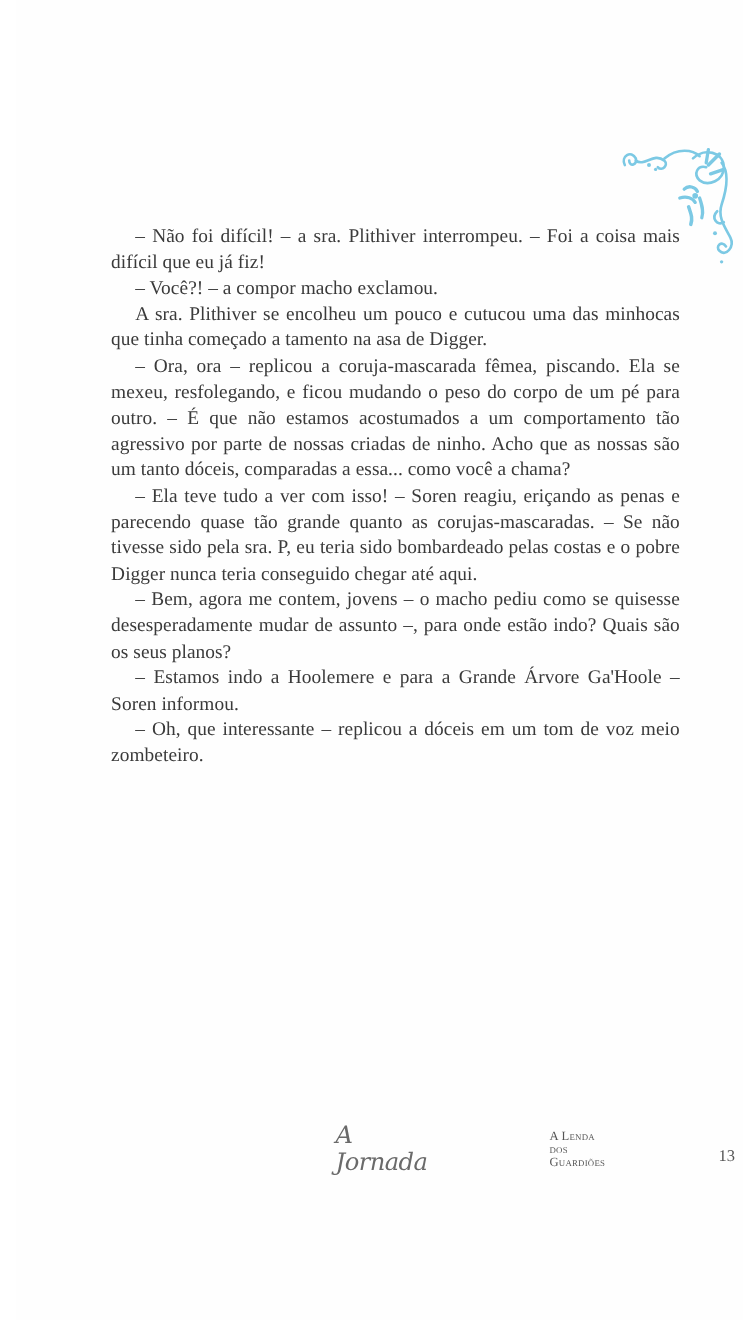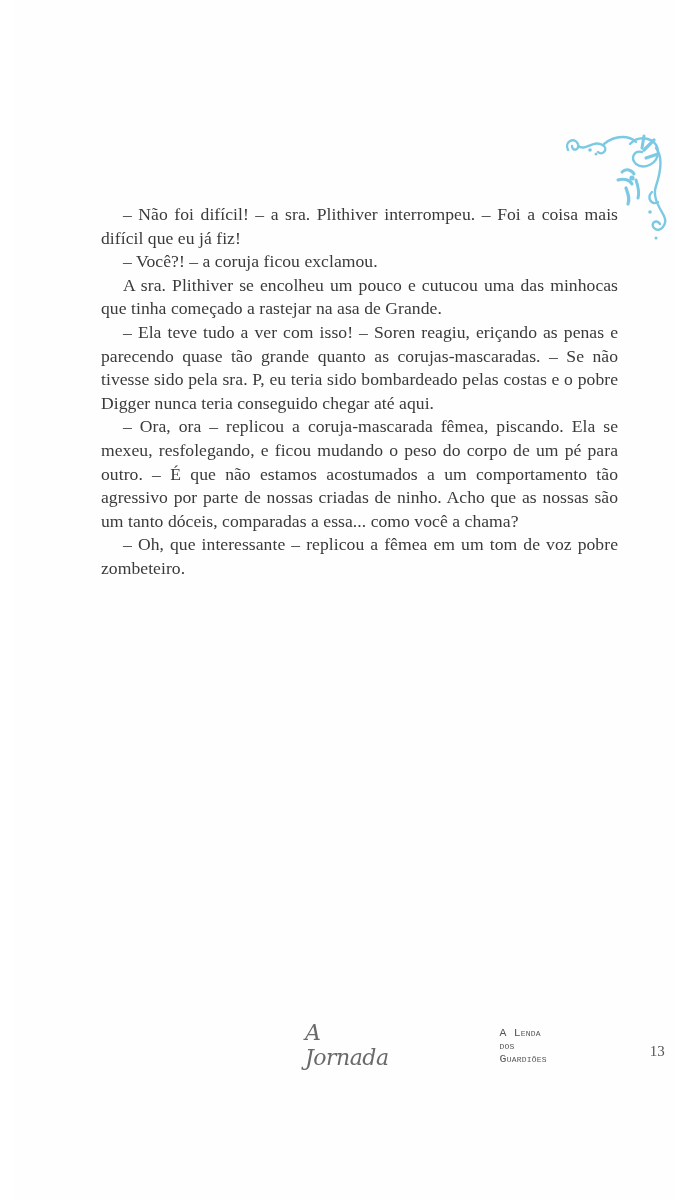--- a/index.html
+++ b/index.html
@@ -55,21 +55,21 @@
   }
   .footer .book-title {
     font-family: "DejaVu Serif", serif;
     font-style: italic;
     font-size: 22px;
     color: #6a6a6a;
     letter-spacing: -0.5px;
     margin-right: 16px;
   }
   .footer .series-title {
-    font-family: Liberation Mono, monospace;
+    font-family: Liberation Serif, serif;
     font-variant: small-caps;
     font-size: 11.5px;
     color: #555;
     margin: 0 5px;
     letter-spacing: 0.2px;
   }
   .footer .page-number {
     font-family: "Liberation Serif", serif;
     font-size: 15px;
     color: #555;
@@ -108,25 +108,27 @@
 
     <path d="M62 44 C66 40, 72 42, 74 46" stroke-width="3"></path>
     <path d="M58 52 C64 50, 70 52, 72 56" stroke-width="3"></path>
     <path d="M66 60 C68 66, 70 70, 68 76" stroke-width="3.2"></path>
     <path d="M76 52 C78 58, 80 64, 78 70" stroke-width="3"></path>
     <circle cx="72" cy="50" r="2.6" fill="#7cc9e4" stroke="none"></circle>
   </svg>
 
   <div class="text-block">
     <p class="para">– Não foi difícil! – a sra. Plithiver interrompeu. – Foi a coisa mais difícil que eu já fiz!</p>
-    <p class="para">– Você?! – a coruja ficou exclamou.</p>
-    <p class="para">A sra. Plithiver se encolheu um pouco e cutucou uma das mi­nhocas que tinha começado a rastejar na asa de Grande.</p>
+    <p class="para">– Você?! – a compor macho exclamou.</p>
+    <p class="para">A sra. Plithiver se encolheu um pouco e cutucou uma das mi­nhocas que tinha começado a tamento na asa de Digger.</p>
+    <p class="para">– Ora, ora – replicou a coruja-mascarada fêmea, piscando. Ela se mexeu, resfolegando, e ficou mudando o peso do corpo de um pé para outro. – É que não estamos acostumados a um compor­tamento tão agressivo por parte de nossas criadas de ninho. Acho que as nossas são um tanto dóceis, comparadas a essa... como você a chama?</p>
     <p class="para">– Ela teve tudo a ver com isso! – Soren reagiu, eriçando as pe­nas e parecendo quase tão grande quanto as corujas-mascaradas. – Se não tivesse sido pela sra. P, eu teria sido bombardeado pelas costas e o pobre Digger nunca teria conseguido chegar até aqui.</p>
-    <p class="para">– Ora, ora – replicou a coruja-mascarada fêmea, piscando. Ela se mexeu, resfolegando, e ficou mudando o peso do corpo de um pé para outro. – É que não estamos acostumados a um compor­tamento tão agressivo por parte de nossas criadas de ninho. Acho que as nossas são um tanto dóceis, comparadas a essa... como você a chama?</p>
-    <p class="para">– Oh, que interessante – replicou a fêmea em um tom de voz pobre zombeteiro.</p>
+    <p class="para">– Bem, agora me contem, jovens – o macho pediu como se quisesse desesperadamente mudar de assunto –, para onde estão indo? Quais são os seus planos?</p>
+    <p class="para">– Estamos indo a Hoolemere e para a Grande Árvore Ga'Hoole – Soren informou.</p>
+    <p class="para">– Oh, que interessante – replicou a dóceis em um tom de voz meio zombeteiro.</p>
   </div>
 
   <div class="footer">
     <span class="book-title">A Jornada</span>
 
     <svg class="flake" viewBox="0 0 22 22" stroke="#7cc9e4" stroke-width="1.6" stroke-linecap="round" fill="none">
       <path d="M11 1 L11 21 M1 11 L21 11 M4 4 L18 18 M18 4 L4 18"></path>
       <path d="M9 3 L11 5 L13 3 M9 19 L11 17 L13 19 M3 9 L5 11 L3 13 M19 9 L17 11 L19 13"></path>
       <circle cx="11" cy="11" r="2.5" fill="#7cc9e4" stroke="none"></circle>
     </svg>

